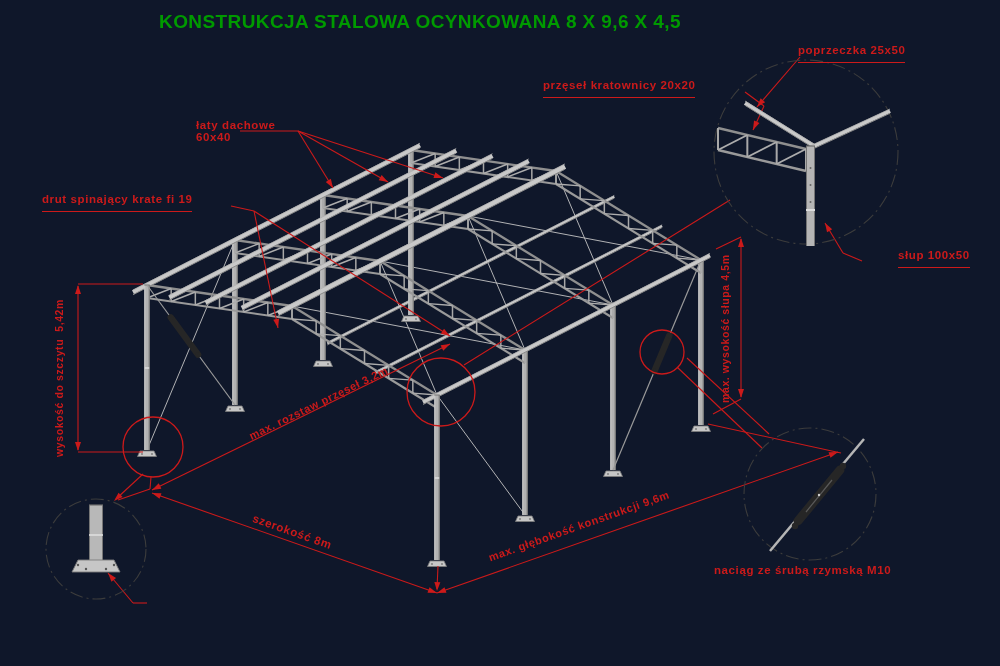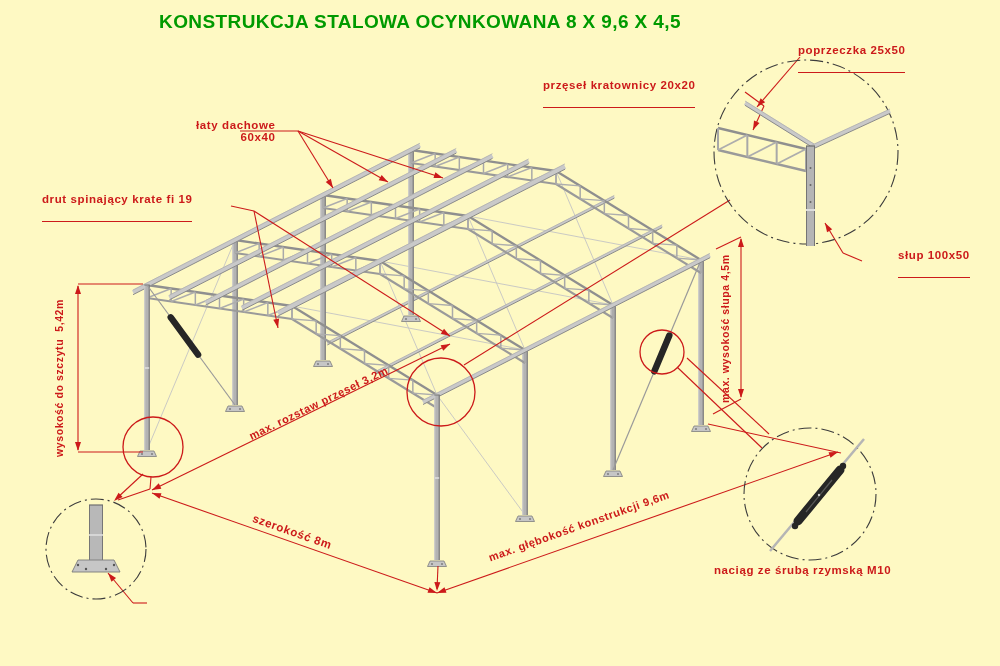--- a/index.html
+++ b/index.html
@@ -1,21 +1,21 @@
 <!DOCTYPE html>
 <html style="--red: #cc1a1a; --green: #009a00;"><head>
 <meta charset="utf-8">
 <style>
   html,body{margin:0;padding:0;background:#fff;}
-  #stage{position:relative;width:1000px;height:666px;background:#fef9c3;overflow:hidden;
+  #stage{position:relative;width:1000px;height:666px;background:#0f172a;overflow:hidden;
          font-family:"Liberation Sans","DejaVu Sans",sans-serif;}
   #drawing{position:absolute;left:0;top:0;}
   .lbl{position:absolute;color:var(--red,#cc1a1a);font-size:11.5px;font-weight:bold;
        letter-spacing:.6px;white-space:pre;line-height:12px;}
-  .lbl.u{border-bottom:1.4px solid var(--red,#cc1a1a);padding-bottom:16px;text-align:right;}
+  .lbl.u{border-bottom:1.4px solid var(--red,#cc1a1a);padding-bottom:6px;text-align:right;}
   .rot{transform-origin:0 0;}
   #title{position:absolute;left:100px;top:11px;width:640px;text-align:center;
          color:var(--green,#009a00);font-size:19px;font-weight:bold;letter-spacing:.4px;white-space:pre;}
 </style>
 </head>
 <body>
 
 <div id="stage">
 
   <svg id="drawing" width="1000" height="666" viewBox="0 0 1000 666">
@@ -347,21 +347,21 @@
   </svg>
 
   <div id="title">KONSTRUKCJA STALOWA OCYNKOWANA 8 X 9,6 X 4,5</div>
 
   <div class="lbl u" style="left:798px;top:44px;">poprzeczka 25x50</div>
 
   <div class="lbl u" style="left:543px;top:79px;">przęseł kratownicy 20x20</div>
 
   <div style="position:absolute;left:196px;top:119px;">
     <div class="lbl" style="position:static;">łaty dachowe</div>
-    <div class="lbl" style="position:static;text-align:right;">60x40</div>
+    <div class="lbl" style="position:static;">60x40</div>
   </div>
 
   <div class="lbl u" style="left:42px;top:193px;">drut spinający krate fi 19</div>
 
   <div class="lbl u" style="left:898px;top:249px;">słup 100x50</div>
 
   <div class="lbl rot" style="left:53px;top:457px;transform:rotate(-90deg);font-size:10.5px;">wysokość do szczytu  5,42m</div>
 
   <div class="lbl rot" style="left:247px;top:431px;transform:rotate(-26deg);font-size:11px;">max. rozstaw przęseł 3,2m</div>
 

